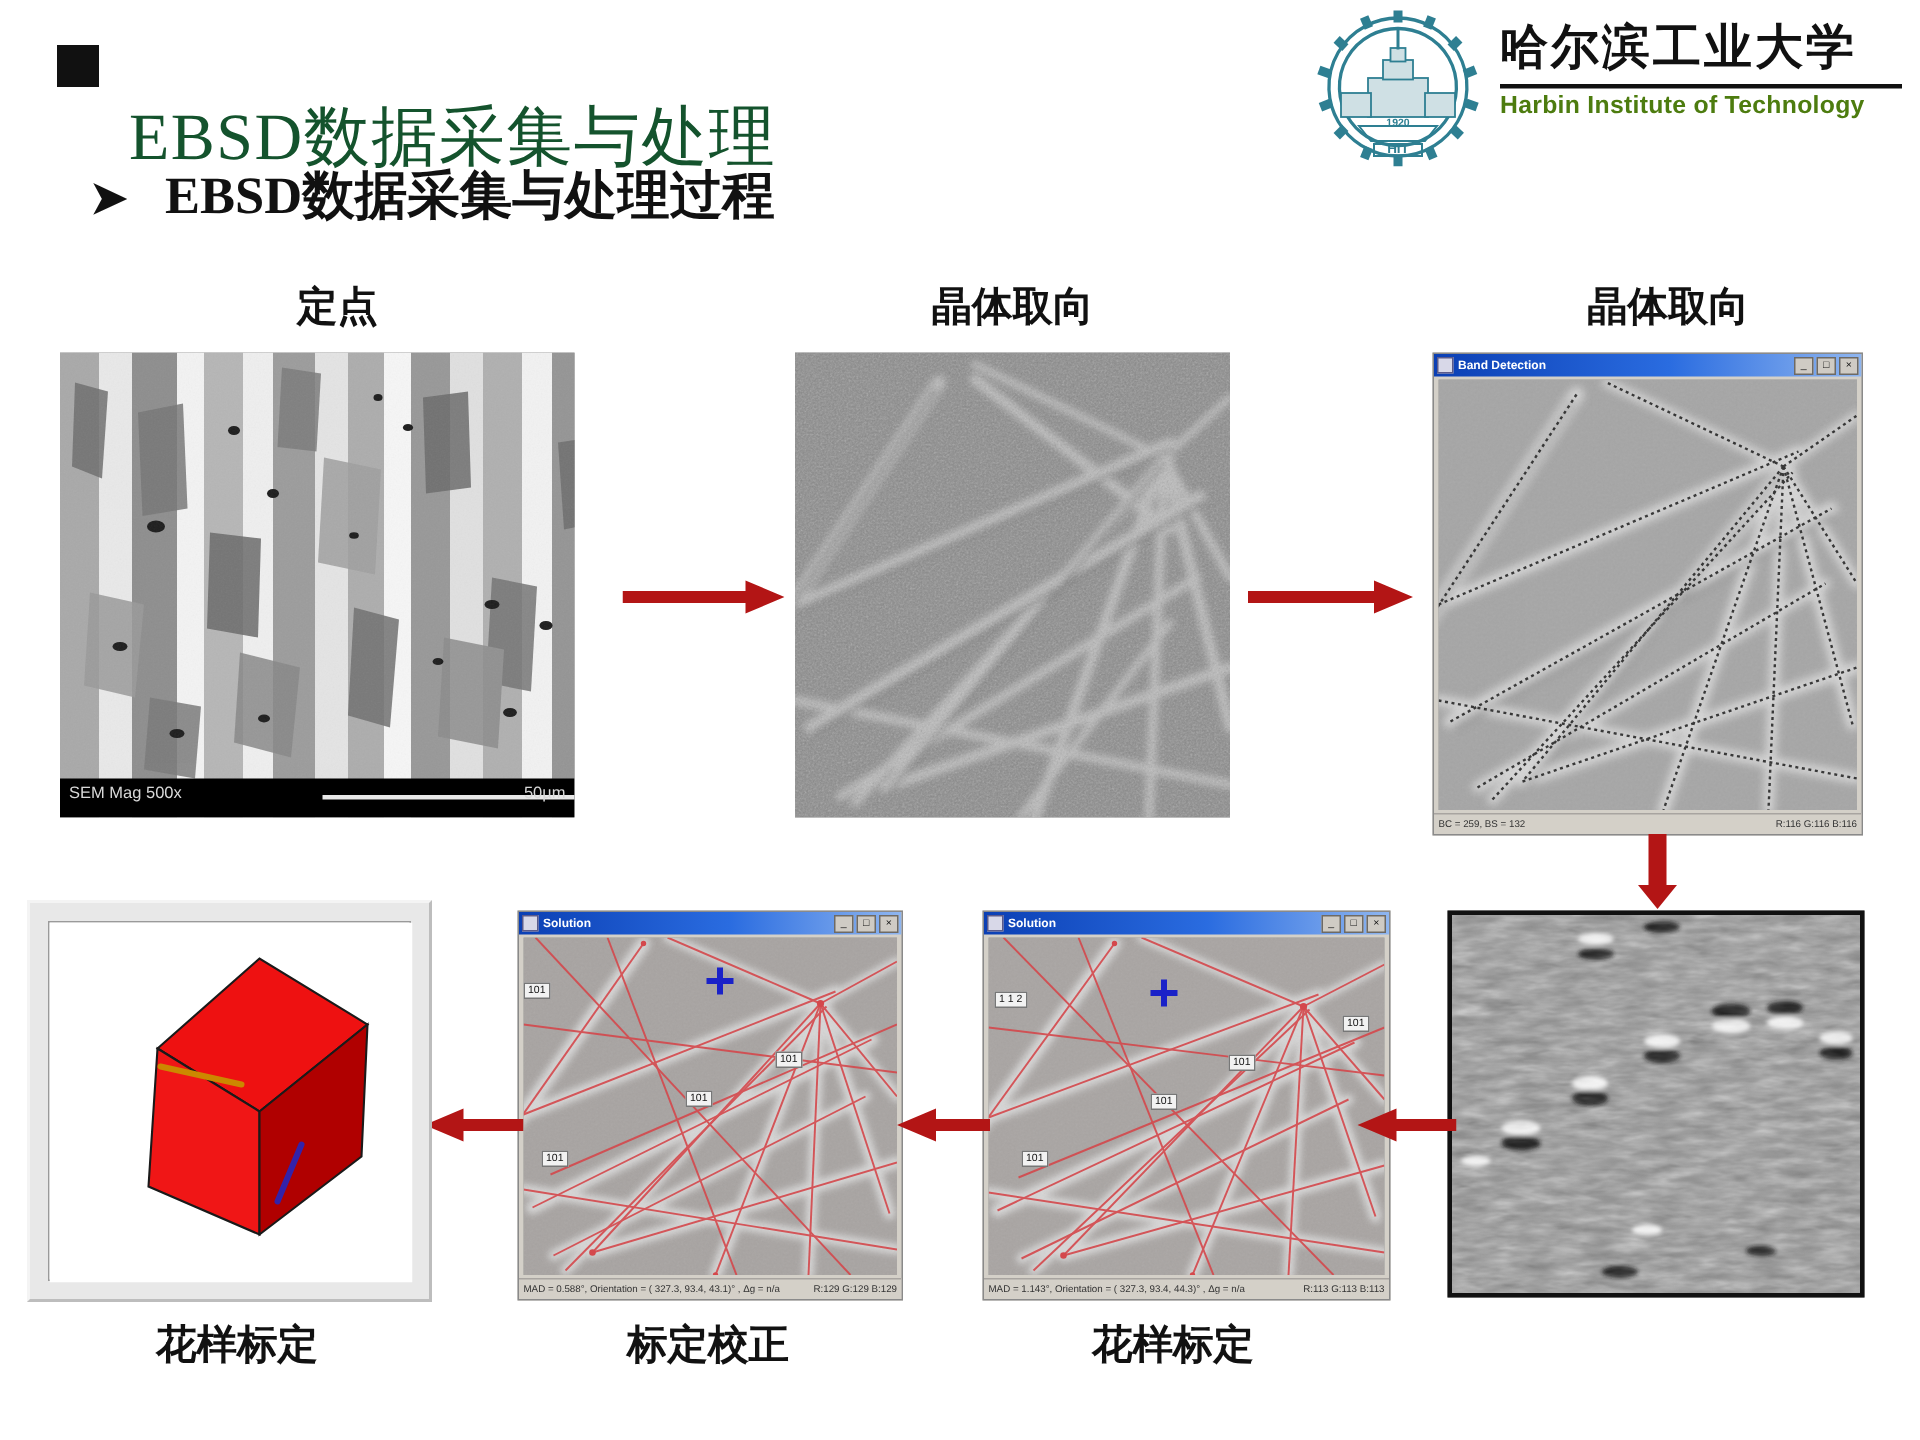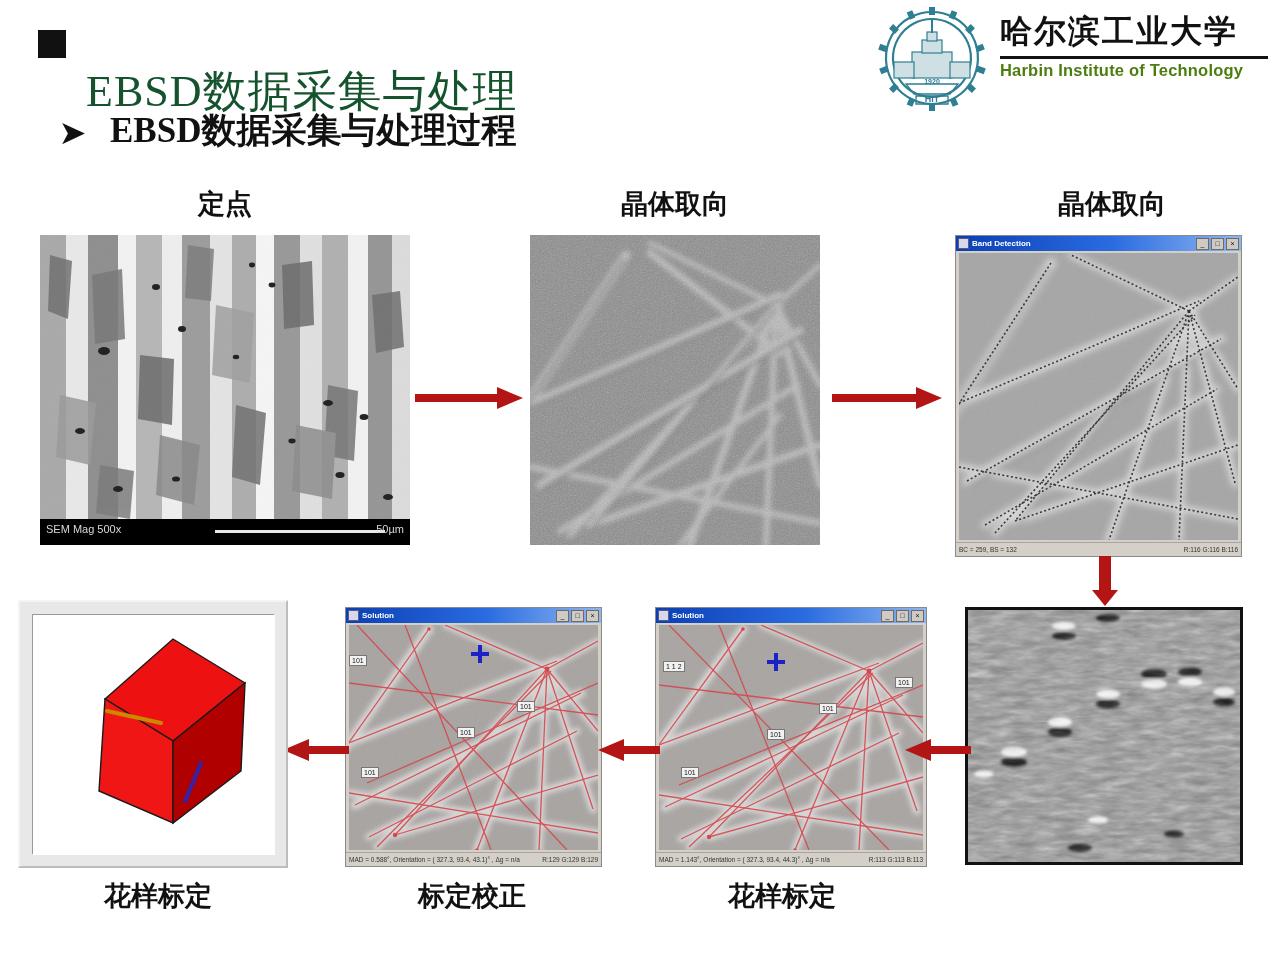--- a/index.html
+++ b/index.html
@@ -43,21 +43,21 @@
   
   .cap{
     position:absolute;font-size:27px;font-weight:bold;color:#111;white-space:nowrap;
     text-align:center;
   }
 
   
   .panel{position:absolute;overflow:hidden;}
 
   
-  #sem{left:40px;top:235px;width:370px;height:310px;background:#9a9a9a;}
+  #sem{left:40px;top:235px;width:326px;height:310px;background:#9a9a9a;padding-left:17px;}
   .sem-img{position:absolute;inset:0;}
   .sem-bar{
     position:absolute;left:0;right:0;bottom:0;height:26px;background:#000;
   }
   .sem-bar .t{
     position:absolute;top:4px;color:#d8d8d8;font-size:11px;
     font-family:"Liberation Sans", sans-serif;white-space:nowrap;
   }
   .sem-bar .t.l{left:6px;}
   .sem-bar .t.r{right:6px;}

